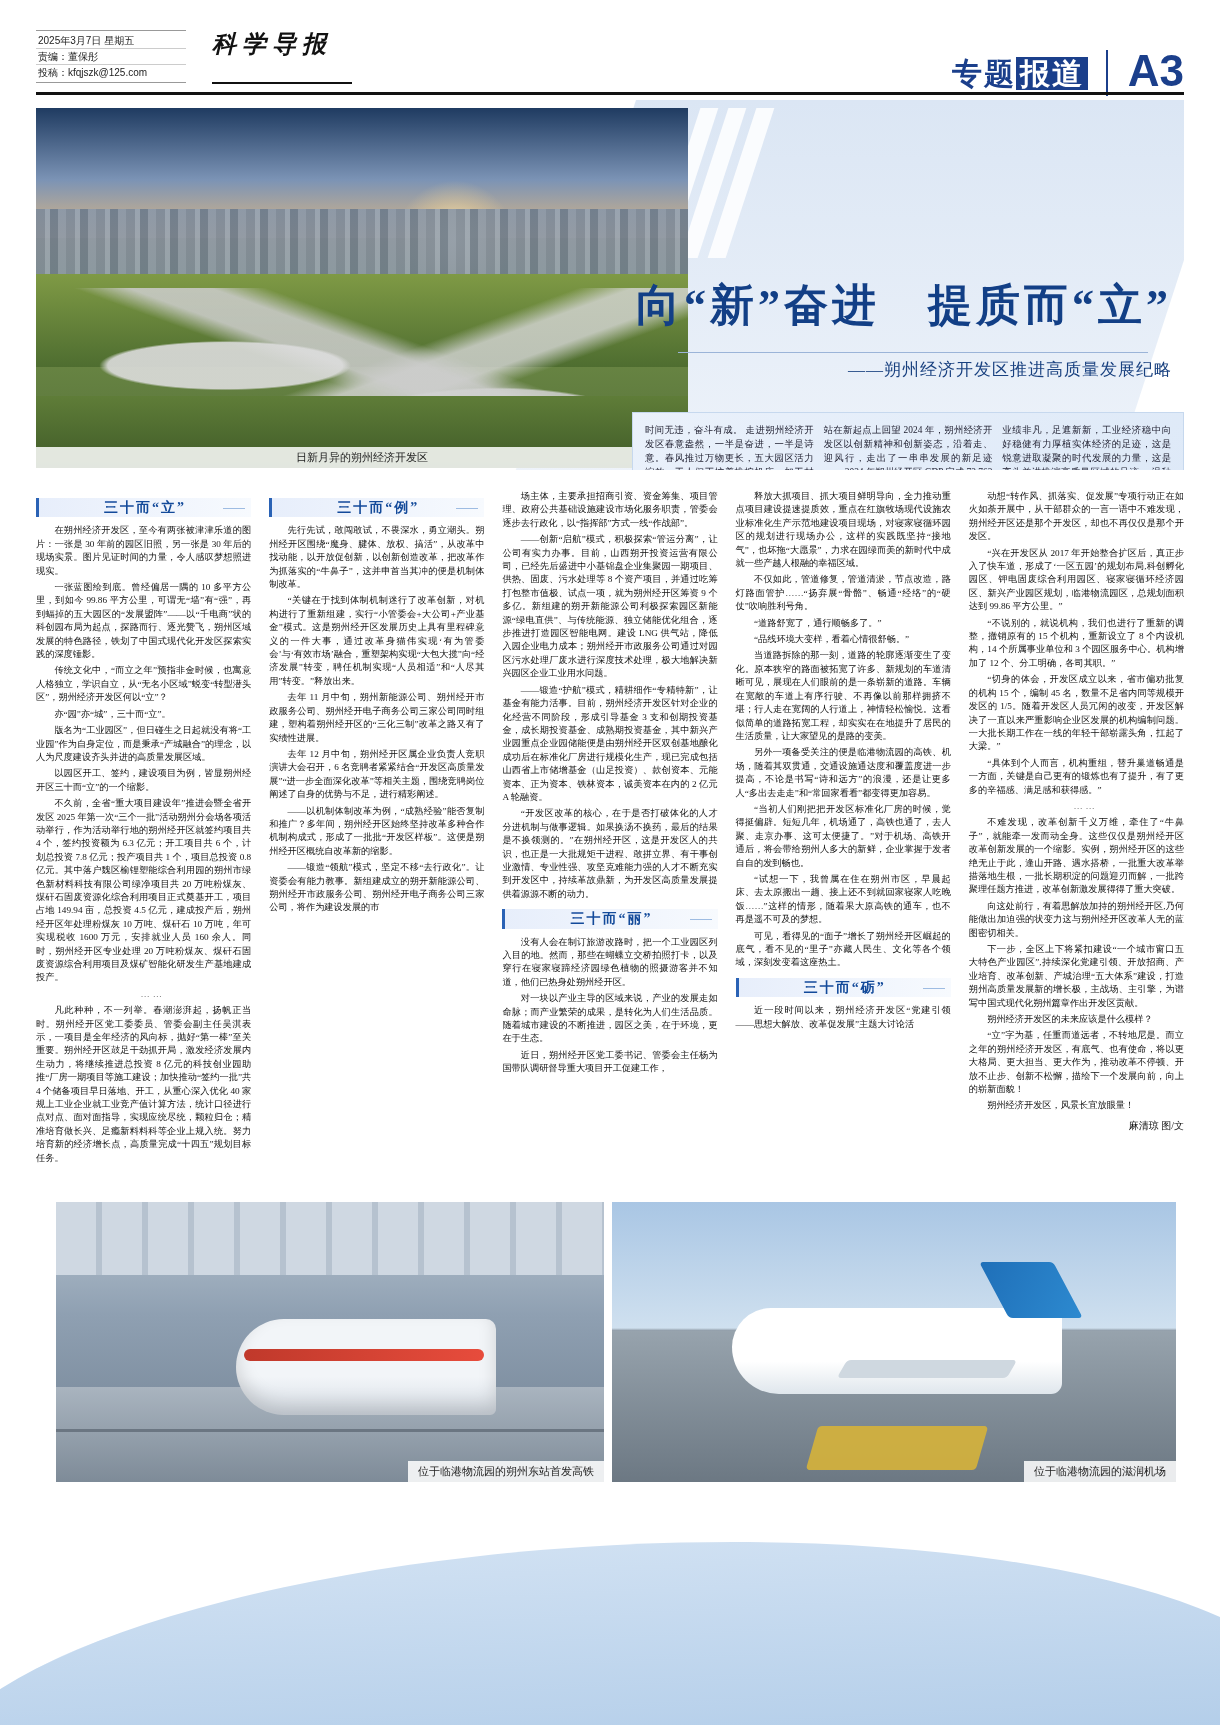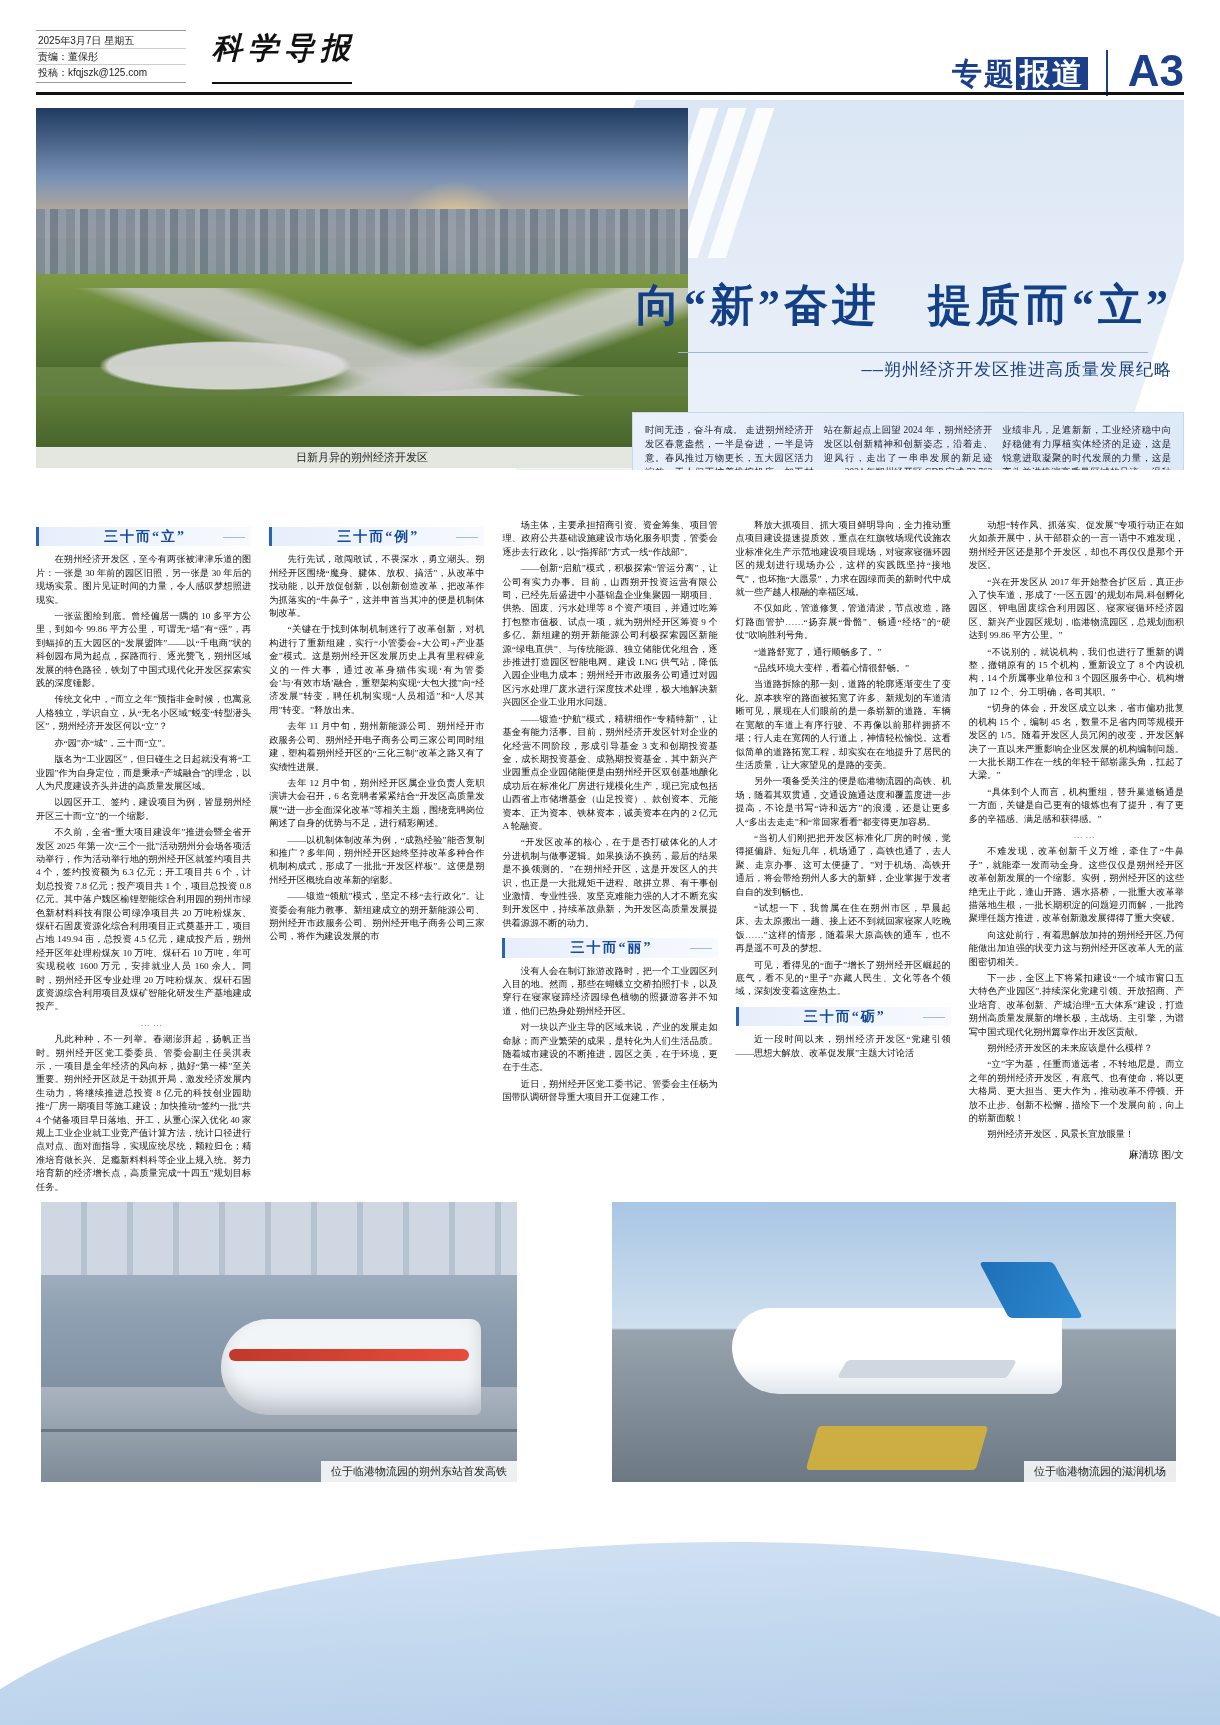--- a/index.html
+++ b/index.html
@@ -24,21 +24,21 @@
     font-family:"Liberation Sans",sans-serif;
     font-size:10px;line-height:15px;color:#222;
     border-top:1px solid #999;border-bottom:1px solid #999;
     padding:2px 0;
   }
   .meta-box div{border-bottom:1px solid #ccc;padding-left:2px;}
   .meta-box div:last-child{border-bottom:none;}
   .paper-name{
     position:absolute;left:176px;top:0px;
     font-family:Liberation Sans, sans-serif;
-    font-size:30px;font-weight:bold;letter-spacing:6px;
+    font-size:24px;font-weight:bold;letter-spacing:6px;
     color:#111;
     font-style:italic;
   }
   .paper-rule{
     position:absolute;left:176px;top:54px;width:140px;height:2px;background:#111;
   }
   .section-tag{
     position:absolute;right:96px;top:26px;
     font-size:30px;font-weight:bold;letter-spacing:2px;
     color:#1b3f8b;
@@ -116,21 +116,21 @@
   }
   .hero-title{
     position:absolute;left:516px;top:176px;width:620px;
     text-align:right;
     font-size:44px;font-weight:bold;letter-spacing:4px;
     color:#123f86;
     font-family:"Liberation Serif",serif;
   }
   .hero-sub{
     position:absolute;left:516px;top:258px;width:620px;
-    text-align:right;font-size:17px;color:#18407f;letter-spacing:1px;font-family:Liberation Mono, monospace;
+    text-align:right;font-size:17px;color:#18407f;letter-spacing:1px;
   }
   .hero-rule{
     position:absolute;right:36px;top:252px;width:470px;height:1px;background:#9bb4d8;
   }
   .lead-box{
     position:absolute;left:596px;top:312px;width:552px;height:158px;
     background:linear-gradient(135deg,#eaf1fb,#dce8f7);
     border:1px solid #c6d8ee;
     padding:10px 12px;
     box-sizing:border-box;
@@ -142,21 +142,21 @@
     text-align:justify;
     font-family:"Liberation Serif",serif;
   }
   
   .body-wrap{
     position:absolute;left:36px;top:490px;width:1148px;height:680px;
     display:flex;gap:18px;
   }
   .col{
     width:275px;
-    font-size:9.2px;line-height:13.4px;text-align:justify;color:#111;margin-top:29px;
+    font-size:9.2px;line-height:13.4px;text-align:justify;color:#111;
   }
   .col p{margin:0 0 3px 0;text-indent:2em;}
   .sub-head{
     margin:8px 0 7px 0;
     text-align:center;
     font-size:14px;font-weight:bold;color:#134a9a;
     letter-spacing:2px;
     background:linear-gradient(90deg,#e7eefb,#f7fafe);
     border-left:3px solid #2a62b5;
     padding:3px 0;
@@ -169,21 +169,21 @@
   .sign{
     text-align:right;font-size:10px;margin-top:6px;color:#111;
   }
   
   .bottom{
     position:absolute;left:36px;top:1186px;width:1148px;height:320px;
   }
   .photo{
     position:absolute;top:16px;height:280px;overflow:hidden;border:0;
   }
-  .photo.left{left:5px;width:476px;
+  .photo.left{left:20px;width:548px;
     background:linear-gradient(180deg,#b9c6d2 0%,#8fa0b2 40%,#6f7f90 100%);}
   .photo.left .roof{position:absolute;left:0;top:0;width:100%;height:26%;
     background:repeating-linear-gradient(90deg,#cfd8e2 0 40px,#b6c2cf 40px 46px);}
   .photo.left .platform{position:absolute;left:0;bottom:0;width:100%;height:34%;
     background:linear-gradient(180deg,#a9b4bf,#7e8b98);}
   .photo.left .rail{position:absolute;left:0;bottom:18%;width:100%;height:3px;background:#6b7682;}
   .photo.left .train{
     position:absolute;left:180px;bottom:24%;width:260px;height:96px;
     background:linear-gradient(180deg,#f2f5f8 60%,#d7dee6 100%);
     border-radius:48px 10px 6px 48px;

